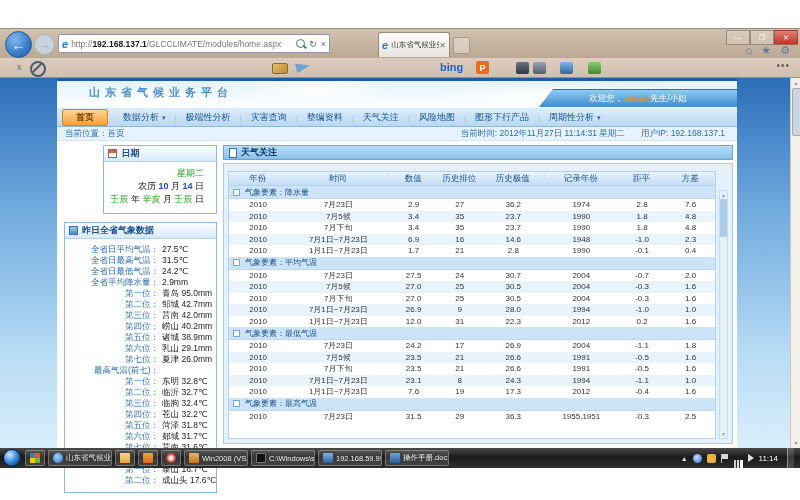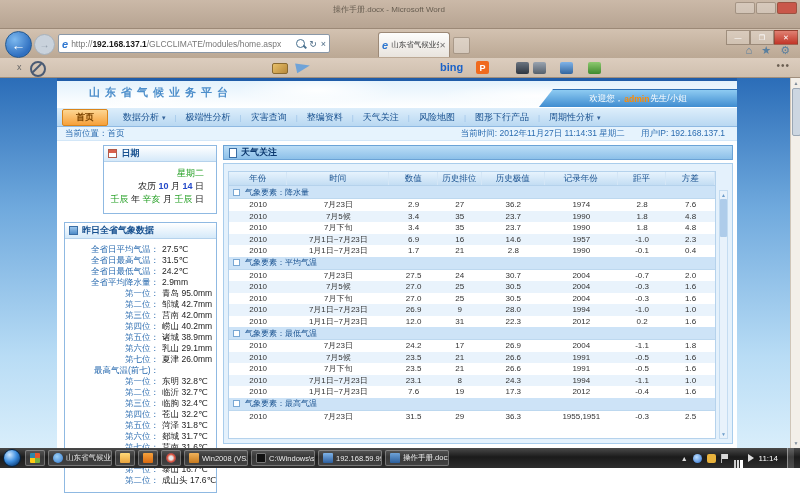--- a/index.html
+++ b/index.html
@@ -174,28 +174,20 @@
   .tr-net{width:9px;height:8px;background:linear-gradient(90deg,#ccc 0 2px,transparent 0 3px,#ddd 3px 5px,transparent 0 6px,#fff 6px 8px);align-self:flex-end;}
   .tr-spk{width:0;height:0;border-style:solid;border-width:4px 0 4px 6px;border-color:transparent transparent transparent #ddd;}
   .clock{color:#fff;font-size:8px;}
   .showdesk{width:6px;height:20px;background:rgba(255,255,255,.15);border-left:1px solid rgba(255,255,255,.4);margin-left:4px;}
 </style>
 </head>
 <body>
 
 <div class="screen">
 
-  <div class="desktop">
-    <span class="bg-title">操作手册.docx - Microsoft Word</span>
-    <span class="bg-ctrls">
-        <span></span>
-        <span></span>
-        <span class="close"></span>
-      </span>
-  </div>
 
   <div class="row1">
     <div class="navbtn back">
         <span>←</span>
       </div>
     <div class="navbtn fwd">
         <span>→</span>
       </div>
     <div class="addr">
       <span class="fav-e">e</span>
@@ -440,21 +432,21 @@
                     <div class="td" style="width: 15%;">1990</div>
                     <div class="td" style="width: 10%;">1.8</div>
                     <div class="td" style="width: 10%;">4.8</div>
                   </div>
                   <div class="drow alt">
                     <div class="td" style="width: 12%;">2010</div>
                     <div class="td" style="width: 21%;">7月1日~7月23日</div>
                     <div class="td" style="width: 10%;">6.9</div>
                     <div class="td" style="width: 9%;">16</div>
                     <div class="td" style="width: 13%;">14.6</div>
-                    <div class="td" style="width: 15%;">1957</div>
+                    <div class="td" style="width: 15%;">1948</div>
                     <div class="td" style="width: 10%;">-1.0</div>
                     <div class="td" style="width: 10%;">2.3</div>
                   </div>
                   <div class="drow">
                     <div class="td" style="width: 12%;">2010</div>
                     <div class="td" style="width: 21%;">1月1日~7月23日</div>
                     <div class="td" style="width: 10%;">1.7</div>
                     <div class="td" style="width: 9%;">21</div>
                     <div class="td" style="width: 13%;">2.8</div>
                     <div class="td" style="width: 15%;">1990</div>

